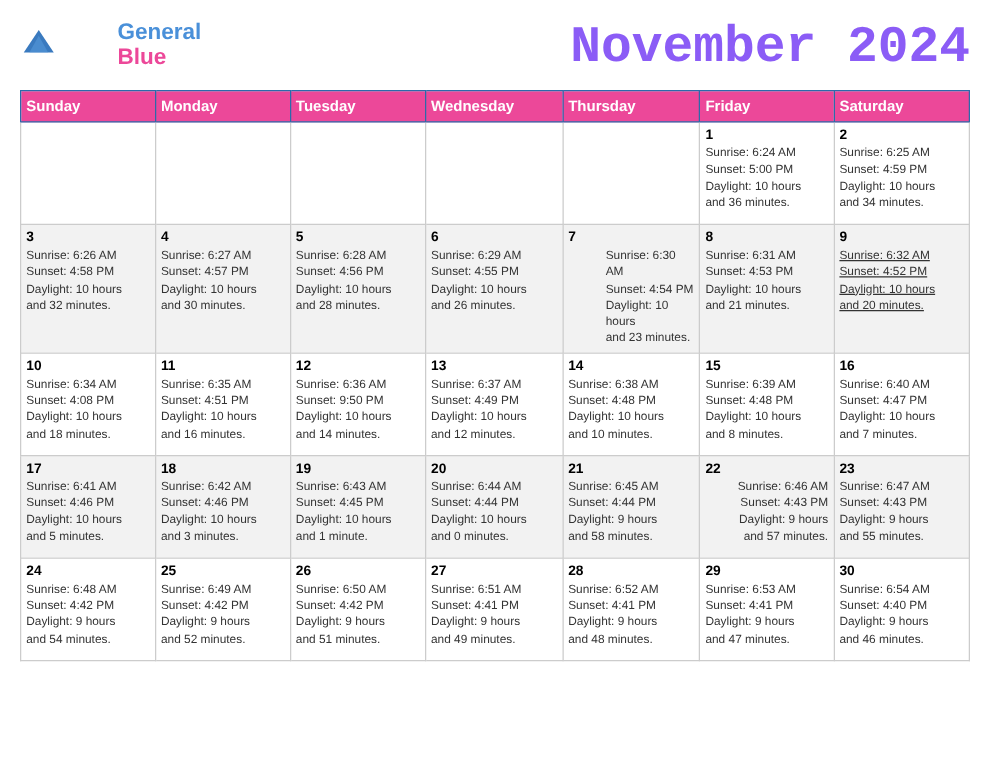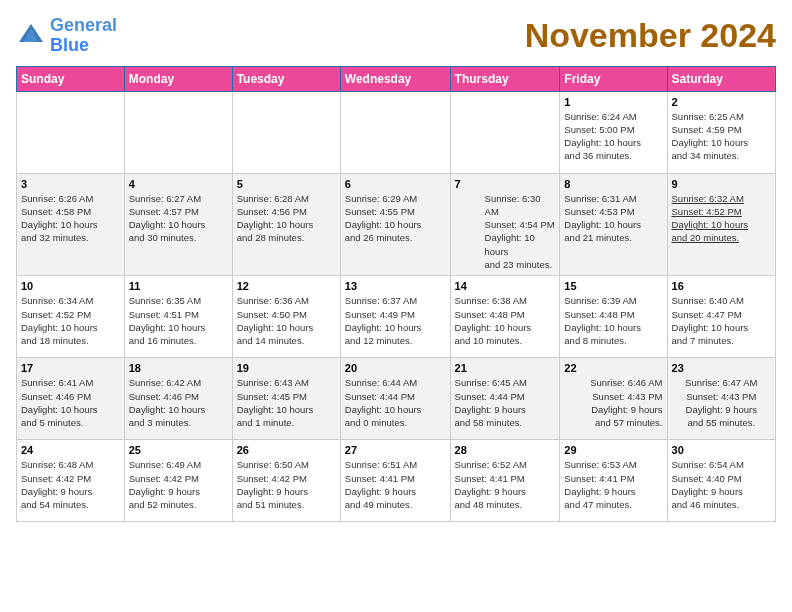--- a/index.html
+++ b/index.html
@@ -25,30 +25,31 @@
       display: flex;
       align-items: center;
       gap: 4px;
     }
     .logo-text {
       font-size: 18px;
       font-weight: bold;
       color: #333;
       line-height: 1.1;
     }
-    .logo-text span { color: #4a90d9; }
+    .logo-text span { color: #4a90d9; margin-left: 44px; }
     .logo-icon {
       width: 30px;
       height: 30px;
     }
     .title-block { text-align: right; }
     .month-title {
-      font-size: 34px;
+      font-size: 41px;
       font-weight: bold;
-      color: #a16207;
+      color: #8b5cf6;
+      font-family: Liberation Mono, monospace;
     }
     .location {
       font-size: 15px;
       color: #555;
     }
     table {
       width: 100%;
       border-collapse: collapse;
       font-size: 10px;
     }
@@ -91,21 +92,21 @@
 
 <div class="page">
   <div class="header">
     <div class="logo">
       <svg class="logo-icon" viewBox="0 0 40 40">
         <polygon points="20,4 36,28 4,28" fill="#3a7abf"></polygon>
         <polygon points="20,10 30,28 10,28" fill="#5a9de0" opacity="0.5"></polygon>
       </svg>
       <div class="logo-text">
         <div><span>General</span></div>
-        <div><span style="color:#3b82f6;">Blue</span></div>
+        <div><span style="color:#ec4899;">Blue</span></div>
       </div>
     </div>
     <div class="title-block">
       <div class="month-title">November 2024</div>
     </div>
   </div>
 
   <table>
     <thead>
       <tr>
@@ -188,35 +189,35 @@
             <div class="day-info" style="white-space: pre-line; text-decoration: underline;">Sunrise: 6:32 AM
 Sunset: 4:52 PM
 Daylight: 10 hours
 and 20 minutes.</div>
           </td>
         </tr>
         <tr>
           <td>
             <div class="day-num">10</div>
             <div class="day-info" style="white-space: pre-line;">Sunrise: 6:34 AM
-Sunset: 4:52 PM
+Sunset: 4:08 PM
 Daylight: 10 hours
 and 18 minutes.</div>
           </td>
           <td>
             <div class="day-num">11</div>
             <div class="day-info" style="white-space: pre-line;">Sunrise: 6:35 AM
 Sunset: 4:51 PM
 Daylight: 10 hours
 and 16 minutes.</div>
           </td>
           <td>
             <div class="day-num">12</div>
             <div class="day-info" style="white-space: pre-line;">Sunrise: 6:36 AM
-Sunset: 4:50 PM
+Sunset: 9:50 PM
 Daylight: 10 hours
 and 14 minutes.</div>
           </td>
           <td>
             <div class="day-num">13</div>
             <div class="day-info" style="white-space: pre-line;">Sunrise: 6:37 AM
 Sunset: 4:49 PM
 Daylight: 10 hours
 and 12 minutes.</div>
           </td>
@@ -280,21 +281,21 @@
           </td>
           <td>
             <div class="day-num">22</div>
             <div class="day-info" style="white-space: pre-line; text-align: right;">Sunrise: 6:46 AM
 Sunset: 4:43 PM
 Daylight: 9 hours
 and 57 minutes.</div>
           </td>
           <td>
             <div class="day-num">23</div>
-            <div class="day-info" style="white-space: pre-line; text-align: center;">Sunrise: 6:47 AM
+            <div class="day-info" style="white-space: pre-line;">Sunrise: 6:47 AM
 Sunset: 4:43 PM
 Daylight: 9 hours
 and 55 minutes.</div>
           </td>
         </tr>
         <tr>
           <td>
             <div class="day-num">24</div>
             <div class="day-info" style="white-space: pre-line;">Sunrise: 6:48 AM
 Sunset: 4:42 PM

